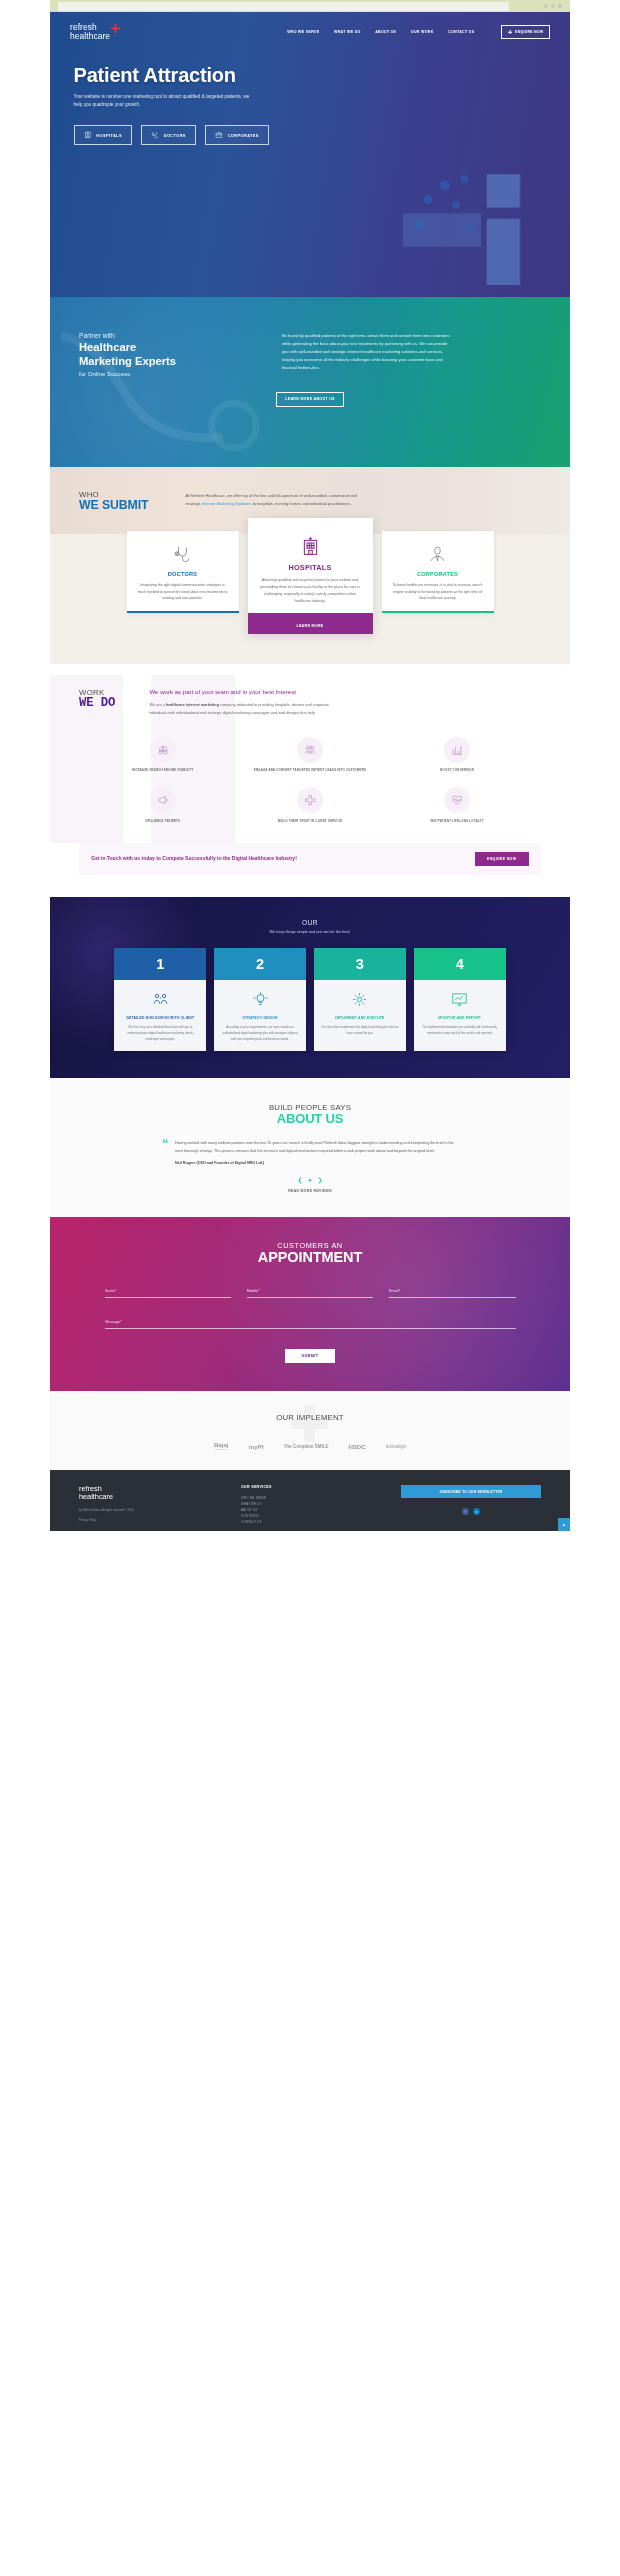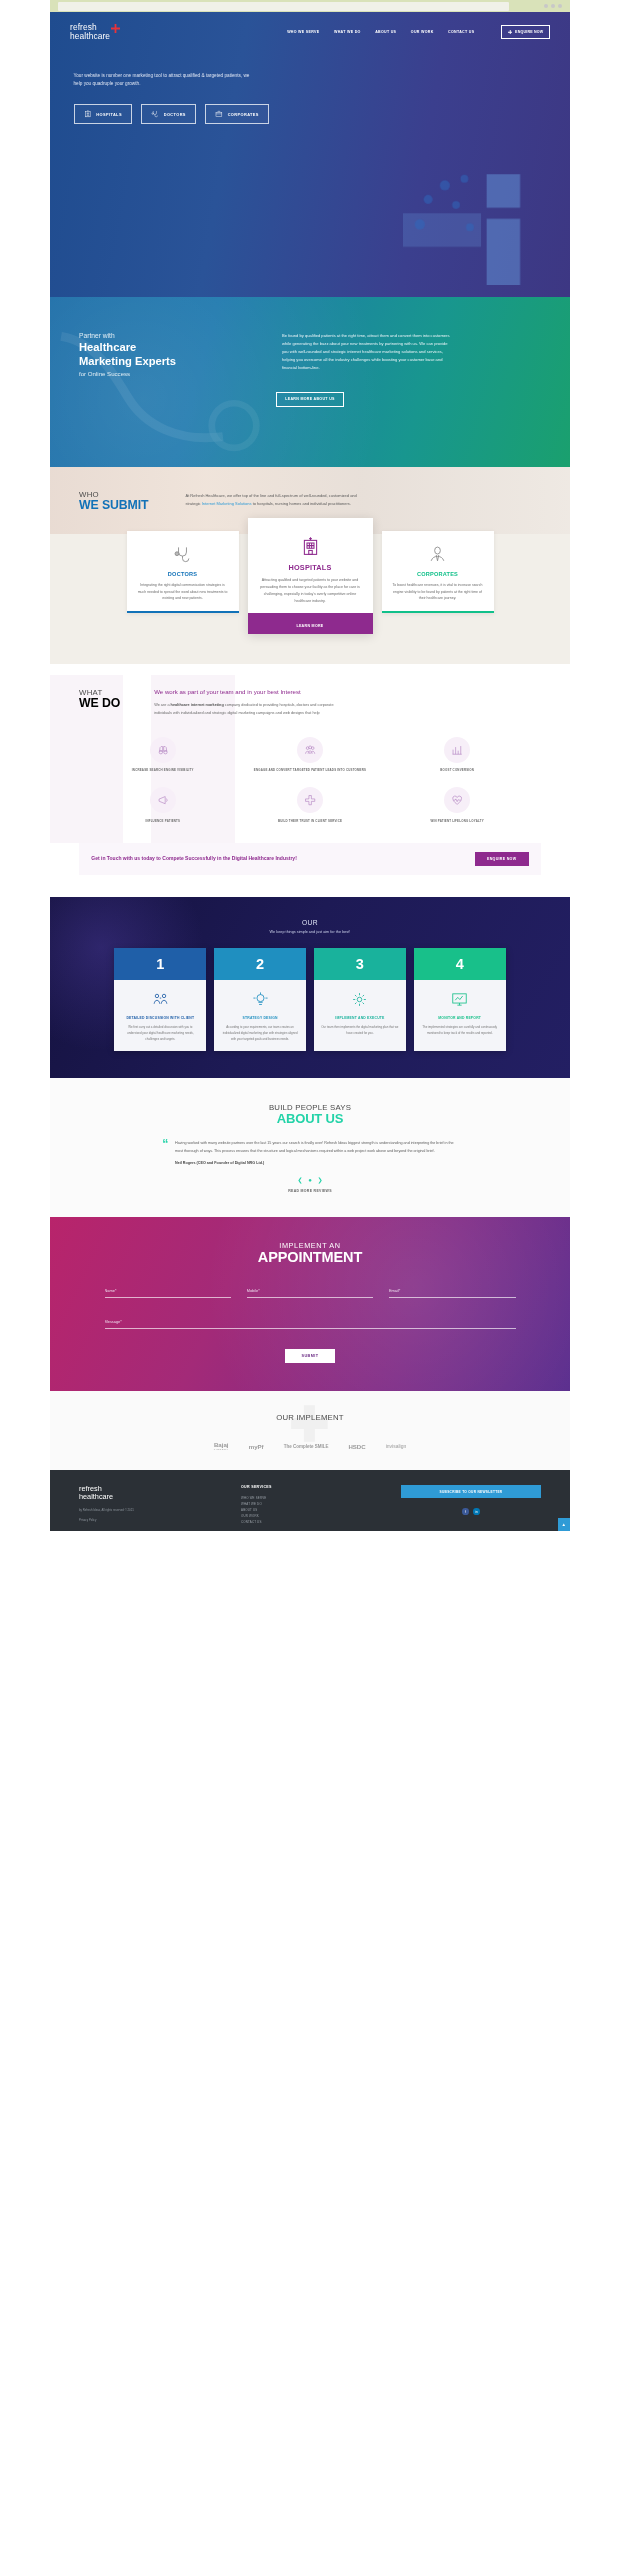--- a/index.html
+++ b/index.html
@@ -125,21 +125,21 @@
     margin:7.8px -11.2px 0 -11.2px; background:#8e2a8e; padding:5.6px 0;
   }
   .card.featured .footbar button {
     background:transparent; border:0; color:#fff; font-size:3.6px; font-weight:700; letter-spacing:0.3px; cursor:pointer;
   }
 
   
   .whatwedo { position:relative; background:#ffffff; padding:23.5px 0 22.3px 0; overflow:hidden; }
   .wwd-ghost { position:absolute; opacity:.5; background:#f3eaf4; }
   .whatwedo .inner { position:relative; z-index:3; display:flex; padding:0 29px; }
-  .whatwedo .sec-title .t2 { color:#000000; }
+  .whatwedo .sec-title .t2 { color:#4c1d95;font-family:Liberation Mono, monospace; }
   .whatwedo .right { margin-left:34px; width:187px; }
   .whatwedo .right h3 { color:#8e2a8e; font-size:6.1px; font-weight:400; line-height:1.45; }
   .whatwedo .right p { font-size:3.8px; line-height:2.05; color:#6a6a6a; margin-top:5.6px; }
   .whatwedo .right p b { font-weight:700; color:#555; }
 
   .svc-grid {
     position:relative; z-index:3;
     display:grid; grid-template-columns:repeat(3,1fr);
     gap:14.5px 5.6px; padding:19px 42px 0 42px; text-align:center;
   }
@@ -308,20 +308,21 @@
         <button class="enquire-btn">
           <svg width="4.5" height="4.5" viewBox="0 0 16 16">
             <path d="M6.4 0h3.2v6.4H16v3.2H9.6V16H6.4V9.6H0V6.4h6.4Z" fill="#fff"></path>
           </svg>
           <span>ENQUIRE NOW</span>
         </button>
       </nav>
     </div>
 
     <div class="hero-body">
+      <h1>Patient Attraction</h1>
       <p class="sub">Your website is number one marketing tool to attract qualified &amp; targeted patients, we help you quadruple your growth.</p>
       <div class="hero-pills">
         <div class="pill">
           <svg width="7.8" height="7.8" viewBox="0 0 24 24" fill="none" stroke="#fff" stroke-width="1.4">
             <rect x="5" y="5" width="14" height="16"></rect>
               <path d="M12 1v3M10.5 2.5h3"></path>
             <path d="M8 9h8M8 12h8M12 9v6M9 21v-4h6v4"></path>
           </svg>
           <span>HOSPITALS</span>
         </div>
@@ -426,21 +427,21 @@
       </div>
     </div>
   </section>
 
   <section class="whatwedo">
     <div class="wwd-ghost" style="left:0;top:11.2px;width:73px;height:168px;"></div>
     <div class="wwd-ghost" style="left:101px;top:11.2px;width:84px;height:168px;"></div>
 
     <div class="inner">
       <div class="sec-title">
-        <div class="t1">WHAT</div>
+        <div class="t1">WORK</div>
         <div class="t2">WE DO</div>
       </div>
       <div class="right">
         <h3>We work as part of your team and in your best Interest</h3>
         <p>
           <span>We are a </span><b>healthcare internet marketing</b><span> company dedicated to providing hospitals, doctors and corporate individuals with individualized and strategic digital marketing campaigns and web designs that help</span>
         </p>
       </div>
     </div>
 
@@ -593,21 +594,21 @@
       <span>❮</span>
       <span>●</span>
       <span>❯</span>
     </div>
     <div class="more">READ MORE REVIEWS</div>
   </section>
 
   <section class="appt">
     <div class="veil"></div>
     <div class="head">
-      <div class="t1">IMPLEMENT AN</div>
+      <div class="t1">CUSTOMERS AN</div>
       <div class="t2">APPOINTMENT</div>
     </div>
     <div class="form">
       <div class="row">
         <div class="fld"><input type="text" placeholder="Name*" style=""></div>
         <div class="fld"><input type="text" placeholder="Mobile*" style=""></div>
         <div class="fld"><input type="text" placeholder="Email*" style=""></div>
       </div>
       <div class="row row2">
         <div class="fld"><input type="text" placeholder="Message*" style=""></div>

